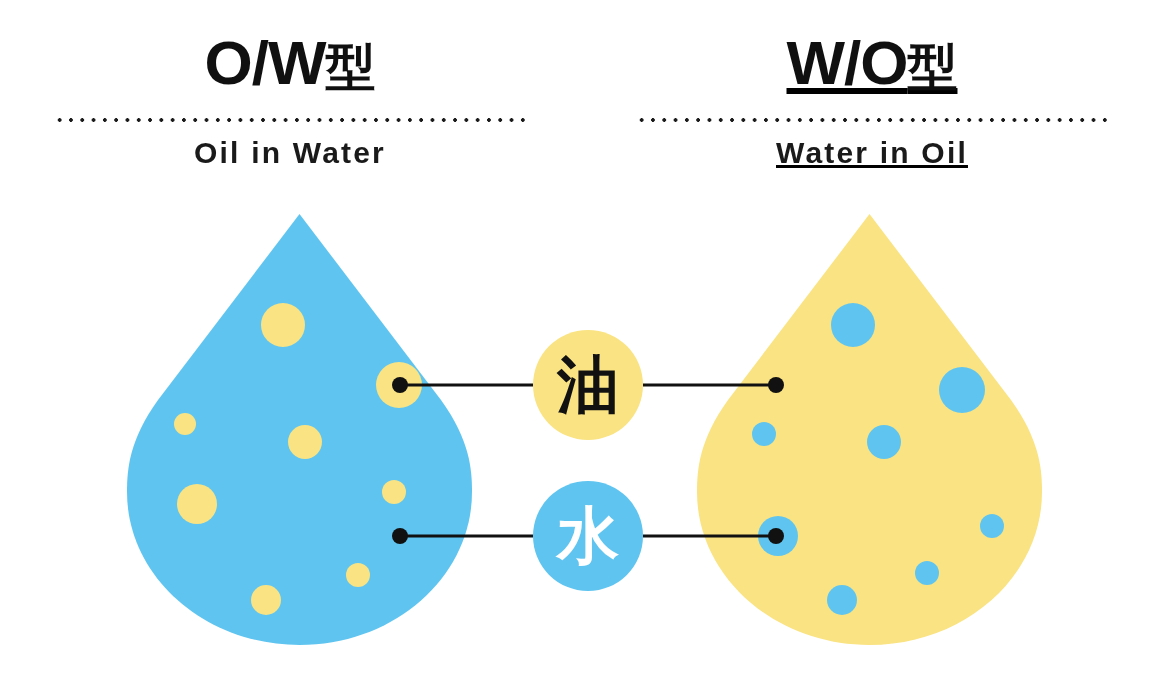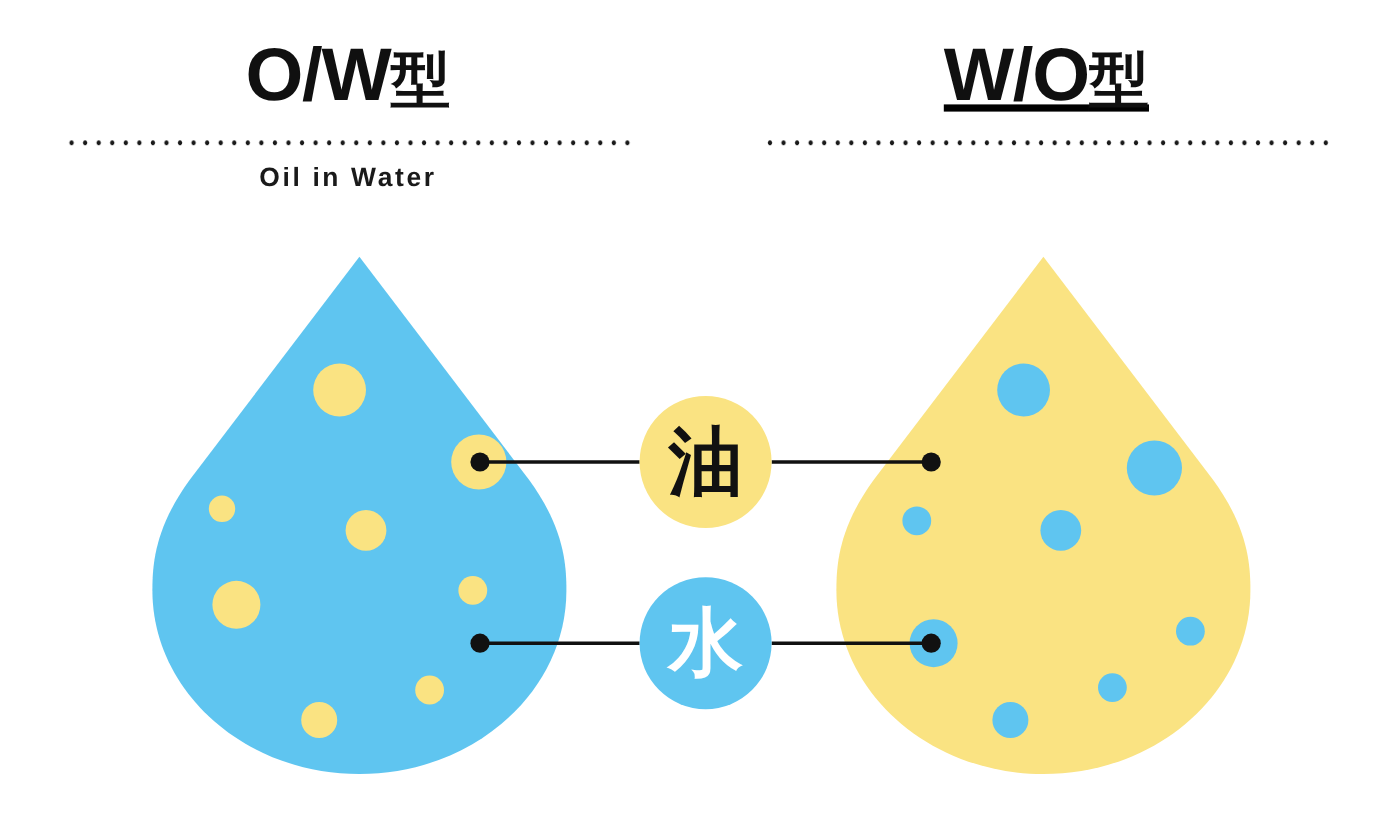--- a/index.html
+++ b/index.html
@@ -50,21 +50,21 @@
     height: 4px;
     margin: 14px 0 0 0;
     background-image: radial-gradient(circle, #1a1a1a 1.75px, rgba(0,0,0,0) 2.1px);
     background-size: 11.3px 4px;
     background-repeat: repeat-x;
     background-position: left center;
   }
 
   .panel-subtitle {
     margin-top: 14px;
-    font-size: 22px;
+    font-size: 30px;
     font-weight: bold;
     color: #1a1a1a;
     letter-spacing: 2.2px;
     white-space: nowrap;
   }
 
   
   #figure {
     position: absolute;
     left: 0;
@@ -98,20 +98,21 @@
 
   <div class="panel-header left">
     <div class="panel-title"><span>O/W</span><span class="cjk">型</span></div>
     <div class="dotted-rule"></div>
     <div class="panel-subtitle">Oil in Water</div>
   </div>
 
   <div class="panel-header right">
     <div class="panel-title"><span>W/O</span><span class="cjk">型</span></div>
     <div class="dotted-rule"></div>
+    <div class="panel-subtitle">Water in Oil</div>
   </div>
 
   <svg id="figure" viewBox="0 0 1160 680" xmlns="http://www.w3.org/2000/svg">
 
     <path id="droplet-left" d="M 299.5 214
              L 441 400
              C 470 440 472 470 472 492
              C 472 576 395 645 299.5 645
              C 204 645 127 576 127 492
              C 127 470 129 440 158 400

